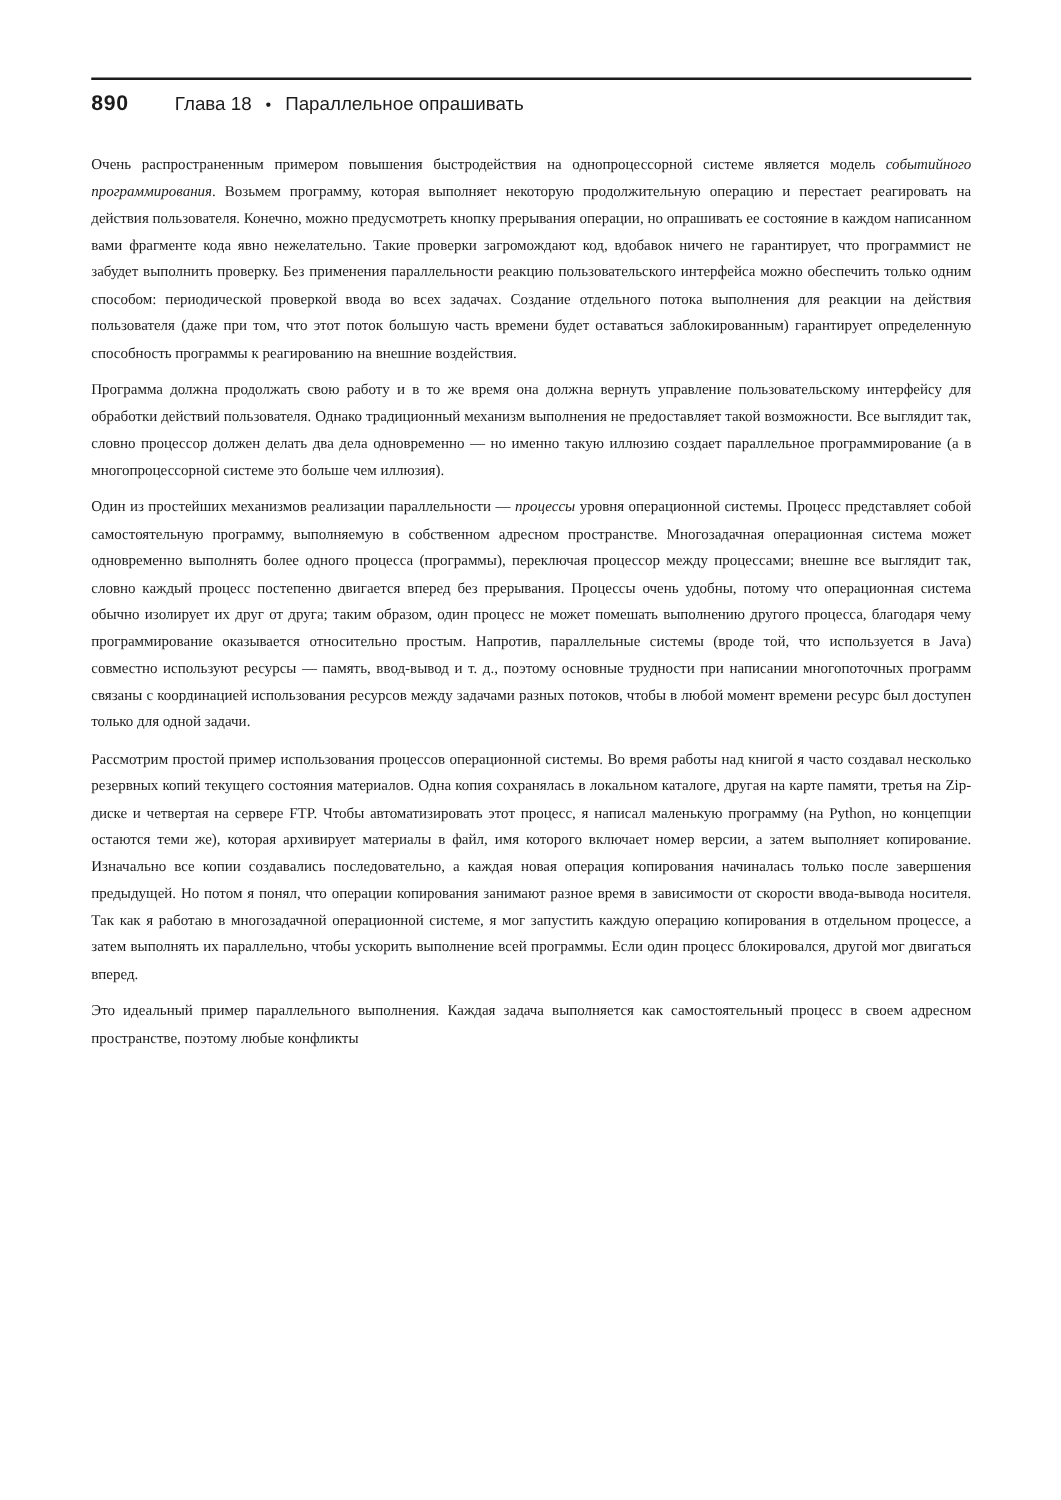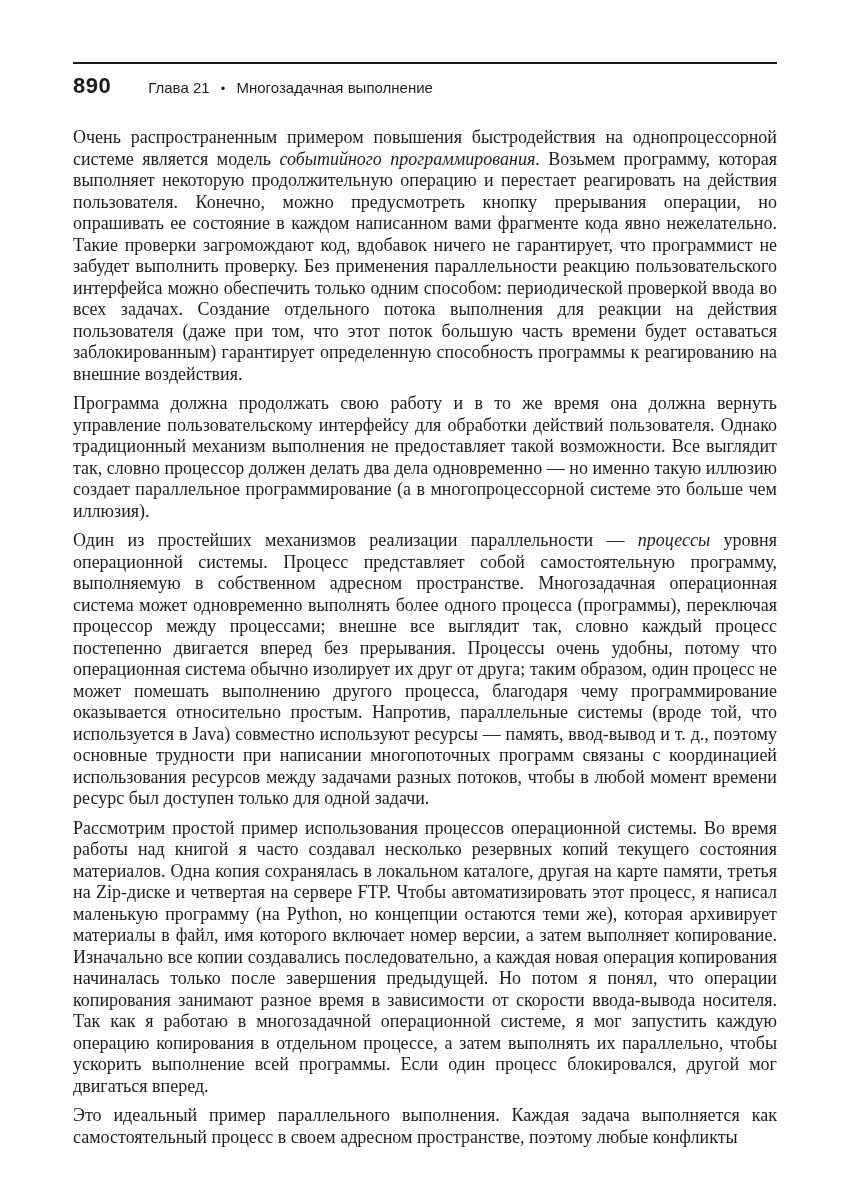--- a/index.html
+++ b/index.html
@@ -30,40 +30,40 @@
     width: 100%;
   }
   .running-head {
     display: flex;
     align-items: baseline;
     margin-top: 9px;
     font-family: "Liberation Sans", "DejaVu Sans", sans-serif;
     white-space: nowrap;
   }
   .page-number {
-    font-size: 22px;
+    font-size: 17px;
     font-weight: 700;
     letter-spacing: 0.5px;
   }
   .chapter-line {
     margin-left: 37px;
     font-size: 15px;
     font-weight: 400;
   }
   .chapter-sep {
     display: inline-block;
     margin: 0 7px;
     font-size: 13px;
   }
   .body-text {
     margin-top: 28px;
   }
   .body-text p {
     margin: 0 0 8px 0;
-    font-size: 18px;
+    font-size: 12px;
     line-height: 21.5px;
     text-align: justify;
     font-family: Liberation Serif, serif;
   }
   .body-text p:last-child {
     margin-bottom: 16px;
   }
   .italic {
     font-style: italic;
   }
@@ -72,23 +72,23 @@
 <body>
 
 <div class="page">
   <div class="content-col">
 
     <hr class="running-head-rule">
 
     <div class="running-head">
       <span class="page-number">890</span>
       <span class="chapter-line">
-        <span>Глава 21</span>
+        <span>Глава 18</span>
         <span class="chapter-sep">•</span>
-        <span>Многозадачная выполнение</span>
+        <span>Параллельное опрашивать</span>
       </span>
     </div>
 
     <main class="body-text">
         <p><span>Очень распространенным примером повышения быстродействия на однопроцессорной системе является модель </span><span class="italic">событийного программирования</span><span>. Возьмем программу, которая выполняет некоторую продолжительную операцию и перестает реагировать на действия пользователя. Конечно, можно предусмотреть кнопку прерывания операции, но опрашивать ее состояние в каждом написанном вами фрагменте кода явно нежелательно. Такие проверки загромождают код, вдобавок ничего не гарантирует, что программист не забудет выполнить проверку. Без применения параллельности реакцию пользовательского интерфейса можно обеспечить только одним способом: периодической проверкой ввода во всех задачах. Создание отдельного потока выполнения для реакции на действия пользователя (даже при том, что этот поток большую часть времени будет оставаться заблокированным) гарантирует определенную способность программы к реагированию на внешние воздействия.</span></p>
         <p><span>Программа должна продолжать свою работу и в то же время она должна вернуть управление пользовательскому интерфейсу для обработки действий пользователя. Однако традиционный механизм выполнения не предоставляет такой возможности. Все выглядит так, словно процессор должен делать два дела одновременно — но именно такую иллюзию создает параллельное программирование (а в многопроцессорной системе это больше чем иллюзия).</span></p>
         <p><span>Один из простейших механизмов реализации параллельности — </span><span class="italic">процессы</span><span> уровня операционной системы. Процесс представляет собой самостоятельную программу, выполняемую в собственном адресном пространстве. Многозадачная операционная система может одновременно выполнять более одного процесса (программы), переключая процессор между процессами; внешне все выглядит так, словно каждый процесс постепенно двигается вперед без прерывания. Процессы очень удобны, потому что операционная система обычно изолирует их друг от друга; таким образом, один процесс не может помешать выполнению другого процесса, благодаря чему программирование оказывается относительно простым. Напротив, параллельные системы (вроде той, что используется в Java) совместно используют ресурсы — память, ввод-вывод и т. д., поэтому основные трудности при написании многопоточных программ связаны с координацией использования ресурсов между задачами разных потоков, чтобы в любой момент времени ресурс был доступен только для одной задачи.</span></p>
         <p><span>Рассмотрим простой пример использования процессов операционной системы. Во время работы над книгой я часто создавал несколько резервных копий текущего состояния материалов. Одна копия сохранялась в локальном каталоге, другая на карте памяти, третья на Zip-диске и четвертая на сервере FTP. Чтобы автоматизировать этот процесс, я написал маленькую программу (на Python, но концепции остаются теми же), которая архивирует материалы в файл, имя которого включает номер версии, а затем выполняет копирование. Изначально все копии создавались последовательно, а каждая новая операция копирования начиналась только после завершения предыдущей. Но потом я понял, что операции копирования занимают разное время в зависимости от скорости ввода-вывода носителя. Так как я работаю в многозадачной операционной системе, я мог запустить каждую операцию копирования в отдельном процессе, а затем выполнять их параллельно, чтобы ускорить выполнение всей программы. Если один процесс блокировался, другой мог двигаться вперед.</span></p>
         <p><span>Это идеальный пример параллельного выполнения. Каждая задача выполняется как самостоятельный процесс в своем адресном пространстве, поэтому любые конфликты</span></p>
       </main>

